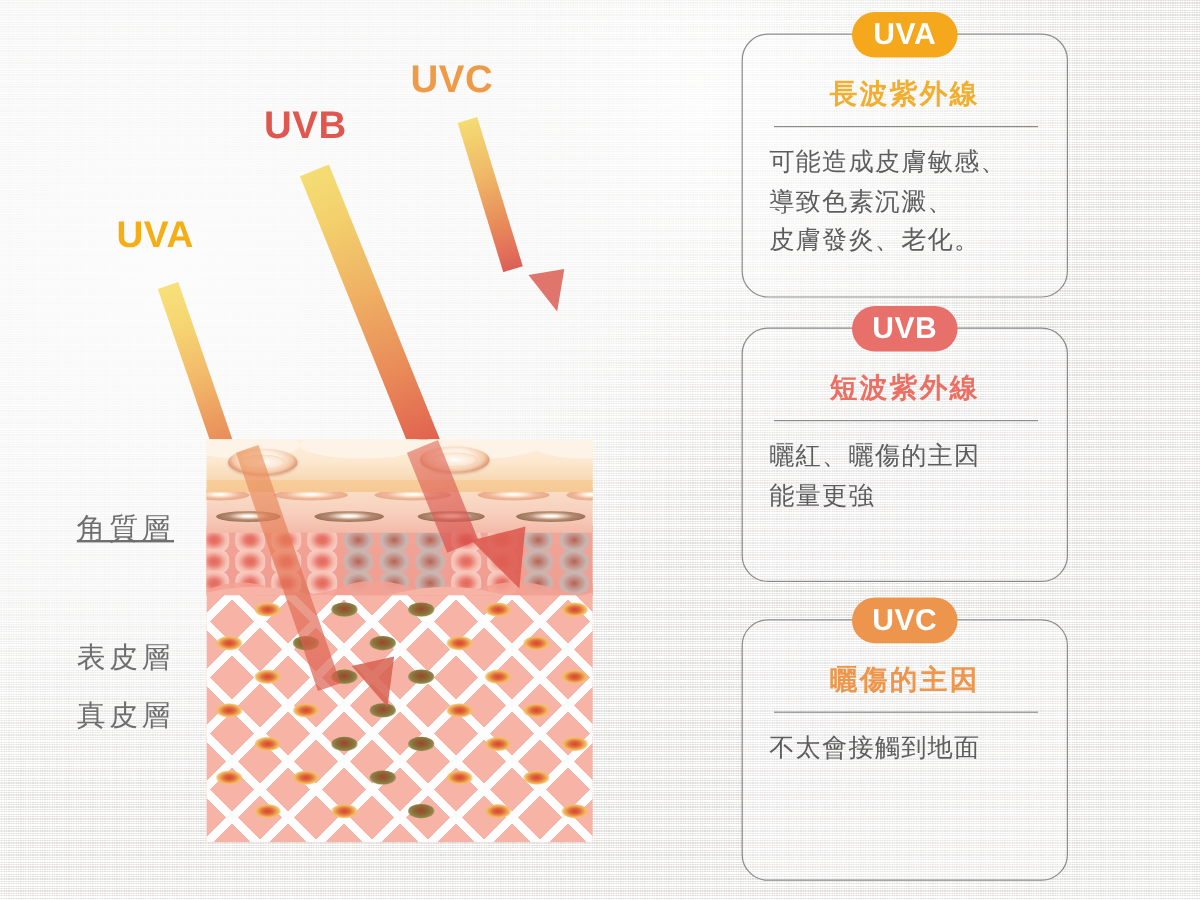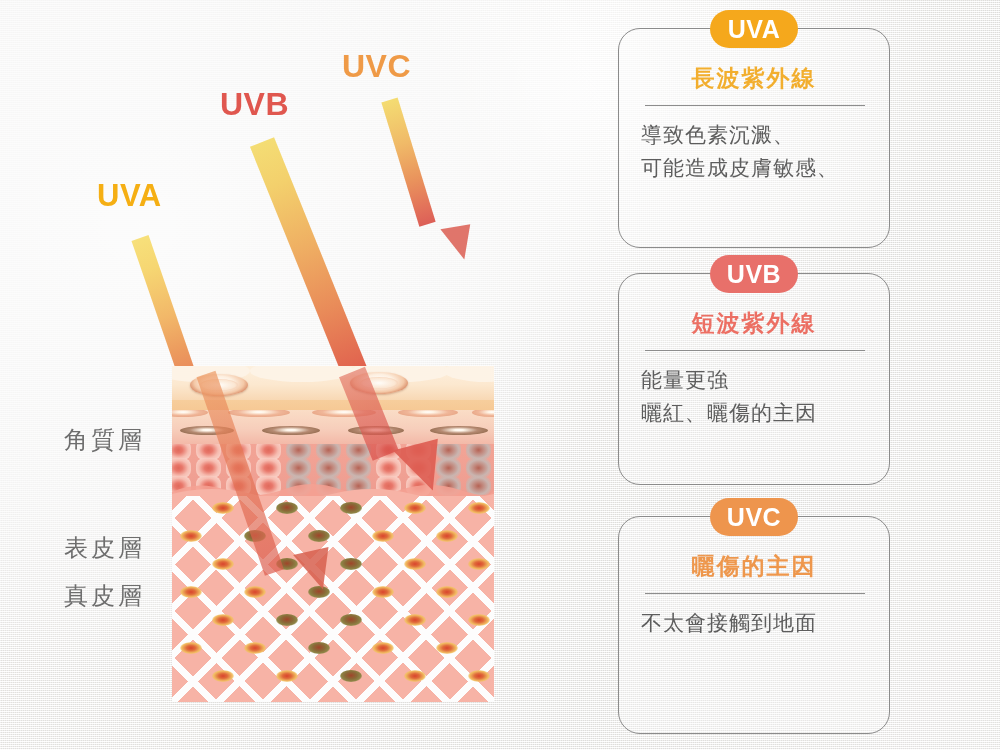--- a/index.html
+++ b/index.html
@@ -102,21 +102,21 @@
   .ray-in{position:absolute;opacity:.72;transform-origin:top center;}
   .ray-in-body{width:100%;height:100%;}
   .beam-in-a{background:linear-gradient(180deg,rgba(236,150,94,.92) 0%,rgba(228,118,84,.92) 45%,rgba(219,90,76,.95) 100%);}
   .beam-in-b{background:linear-gradient(180deg,rgba(226,116,98,.92) 0%,rgba(221,96,86,.94) 50%,rgba(215,75,70,.95) 100%);}
 
   
   .layer-label{
     position:absolute;font-size:24px;color:#6e6e6e;letter-spacing:3px;
     white-space:nowrap;font-family:"DejaVu Sans",sans-serif;
   }
-  #layer-0{left:64px;top:424px;}
+  #layer-0{left:64px;top:424px;text-decoration:underline;}
   #layer-1{left:64px;top:486px;margin-top:46px;}
   #layer-2{left:64px;top:546px;margin-top:34px;}
 
   
   .card{
     position:absolute;left:618px;width:272px;
     border:1.5px solid #8b8b8b;border-radius:22px;
     background:rgba(252,252,252,.30);
     box-sizing:border-box;
   }
@@ -317,32 +317,33 @@
 
   <div class="layer-label" id="layer-0">角質層</div>
   <div class="layer-label" id="layer-1">表皮層</div>
   <div class="layer-label" id="layer-2">真皮層</div>
 
   <div class="card" id="card-0">
     <div class="badge badge-uva">UVA</div>
     <div class="card-title t-uva">長波紫外線</div>
     <div class="divider"></div>
     <div class="card-body">
+      <div>可能造成皮膚敏感、</div>
       <div>導致色素沉澱、</div>
-      <div>可能造成皮膚敏感、</div>
+      <div>皮膚發炎、老化。</div>
     </div>
   </div>
 
   <div class="card" id="card-1">
     <div class="badge badge-uvb">UVB</div>
     <div class="card-title t-uvb">短波紫外線</div>
     <div class="divider"></div>
     <div class="card-body">
+      <div>曬紅、曬傷的主因</div>
       <div>能量更強</div>
-      <div>曬紅、曬傷的主因</div>
     </div>
   </div>
 
   <div class="card" id="card-2">
     <div class="badge badge-uvc">UVC</div>
     <div class="card-title t-uvc">曬傷的主因</div>
     <div class="divider"></div>
     <div class="card-body">
       <div>不太會接觸到地面</div>
     </div>

